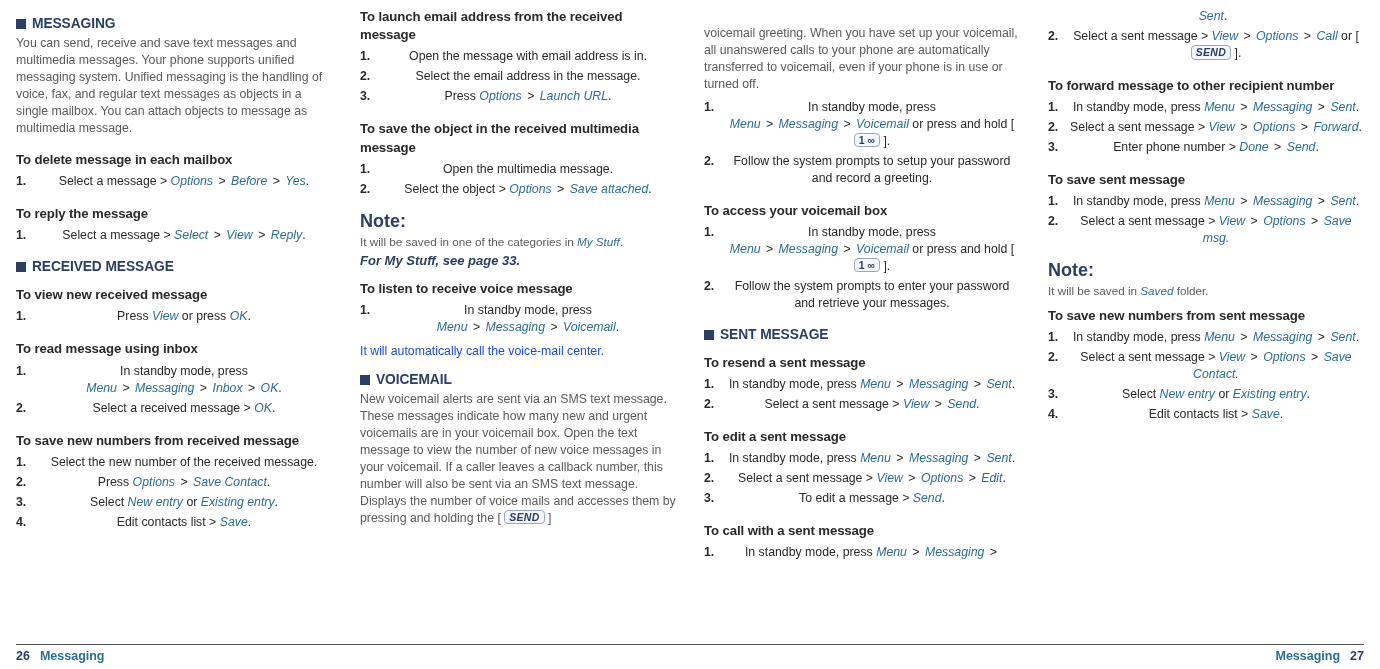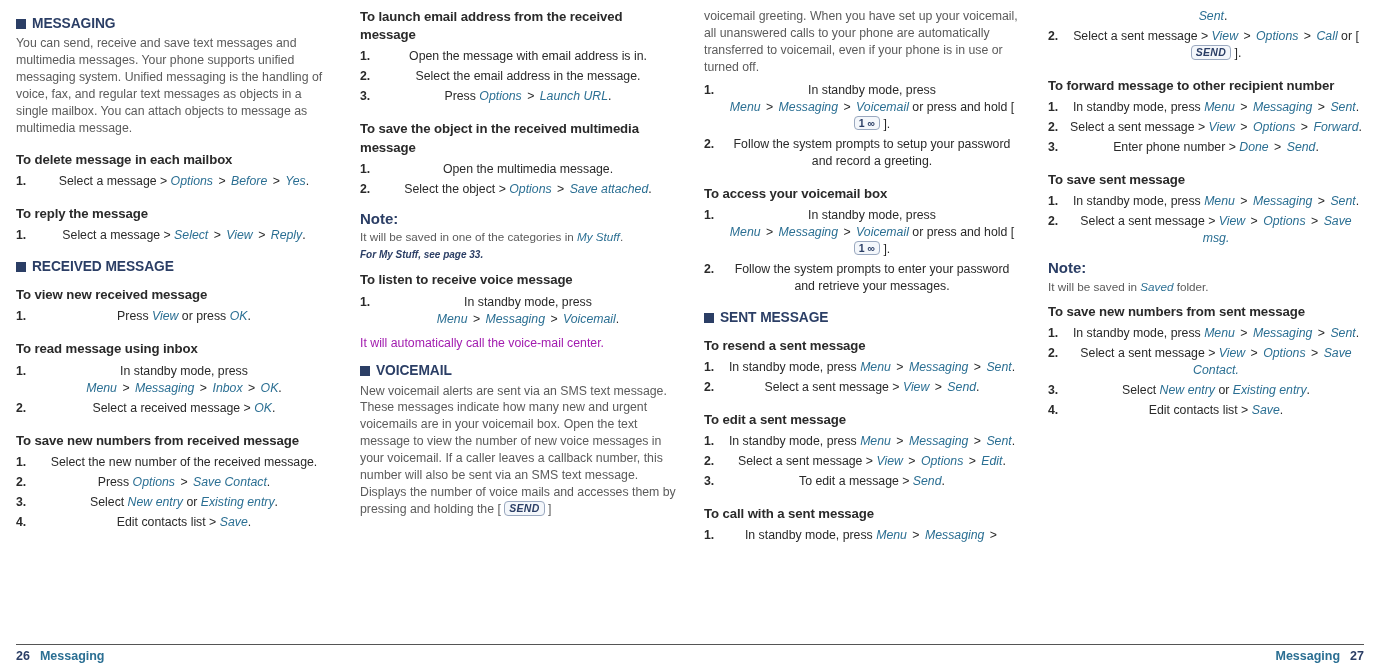--- a/index.html
+++ b/index.html
@@ -72,50 +72,50 @@
   ol.steps > li > .body {
     flex: 1;
     color: #2a2a2a;
     text-align: center;
   }
   .ui { color: #2b6f93; font-style: italic; }
   .gt  { color: #2a2a2a; padding: 0 2px; }
   .note-label {
     font-weight: 700;
     color: #2b3e65;
-    font-size: 15px;
+    font-size: 18px;
     margin-top: 4px;
   }
   .note-body {
     color: #5b5b5b;
     font-size: 11.7px;
   }
   .xref {
     font-style: italic;
     font-weight: 700;
     color: #2b3e65;
-    font-size: 10px;
+    font-size: 13px;
     margin-top: 2px;
     margin-bottom: 2px;
   }
   .key {
     display: inline-block;
     border: 1px solid #9aa8bf;
     border-radius: 4px;
     padding: 0 4px;
     font-size: 10.5px;
     color: #2b3e65;
     background: #f4f7fb;
     font-weight: 600;
     line-height: 1.2;
     transform: translateY(-1px);
   }
   .key.send { font-style: italic; letter-spacing: 0.3px; }
   .para {
-    color: #a21caf;
+    color: #1d4ed8;
     margin-bottom: 4px;
   }
   .footer {
     display: flex;
     justify-content: space-between;
     border-top: 1px solid #555;
     margin-top: 6px;
     padding-top: 3px;
     font-size: 12.5px;
     gap: 39px;
@@ -267,21 +267,21 @@
       <span class="sec-sq"></span>
       <span>VOICEMAIL</span>
     </div>
     <p class="intro">
       <span>New voicemail alerts are sent via an SMS text message. These messages indicate how many new and urgent voicemails are in your voicemail box. Open the text message to view the number of new voice messages in your voicemail. If a caller leaves a callback number, this number will also be sent via an SMS text message. Displays the number of voice mails and accesses them by pressing and holding the [ </span><span class="key send">SEND</span><span> ]</span>
     </p>
 
   </div>
 
   <div class="col">
-    <p class="intro" style="margin-top:0">voicemail greeting. When you have set up your voicemail, all unanswered calls to your phone are automatically transferred to voicemail, even if your phone is in use or turned off.</p>
+    <p class="intro" style="margin-top:17px">voicemail greeting. When you have set up your voicemail, all unanswered calls to your phone are automatically transferred to voicemail, even if your phone is in use or turned off.</p>
     <ol class="steps">
       <li>
           <span class="num">1.</span>
           <span class="body">
         <span>In standby mode, press </span><span class="ui">Menu</span><span class="gt">&nbsp;&gt;&nbsp;</span><span class="ui">Messaging</span><span class="gt">&nbsp;&gt;&nbsp;</span><span class="ui">Voicemail</span><span> or press and hold [ </span><span class="key">1 ∞</span><span> ].</span>
       </span>
         </li>
       <li>
           <span class="num">2.</span>
           <span class="body">Follow the system prompts to setup your password and record a greeting.</span>

